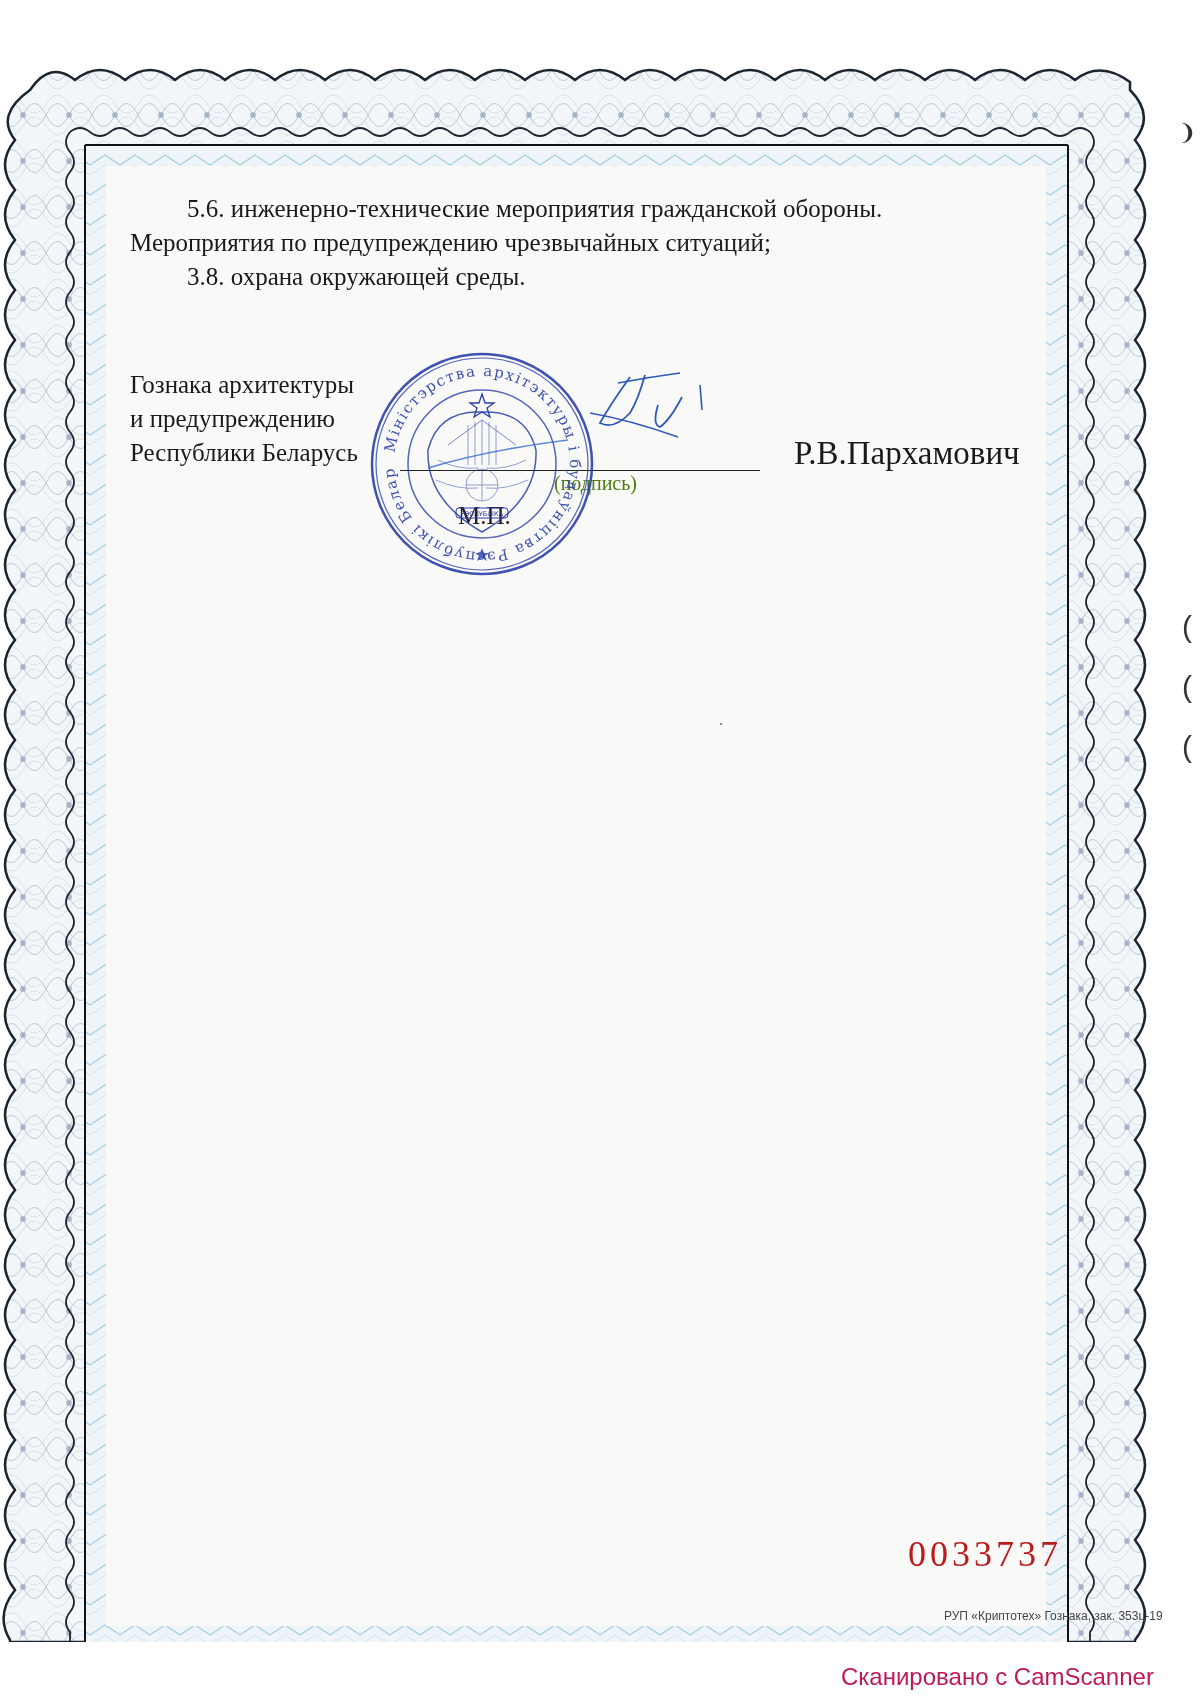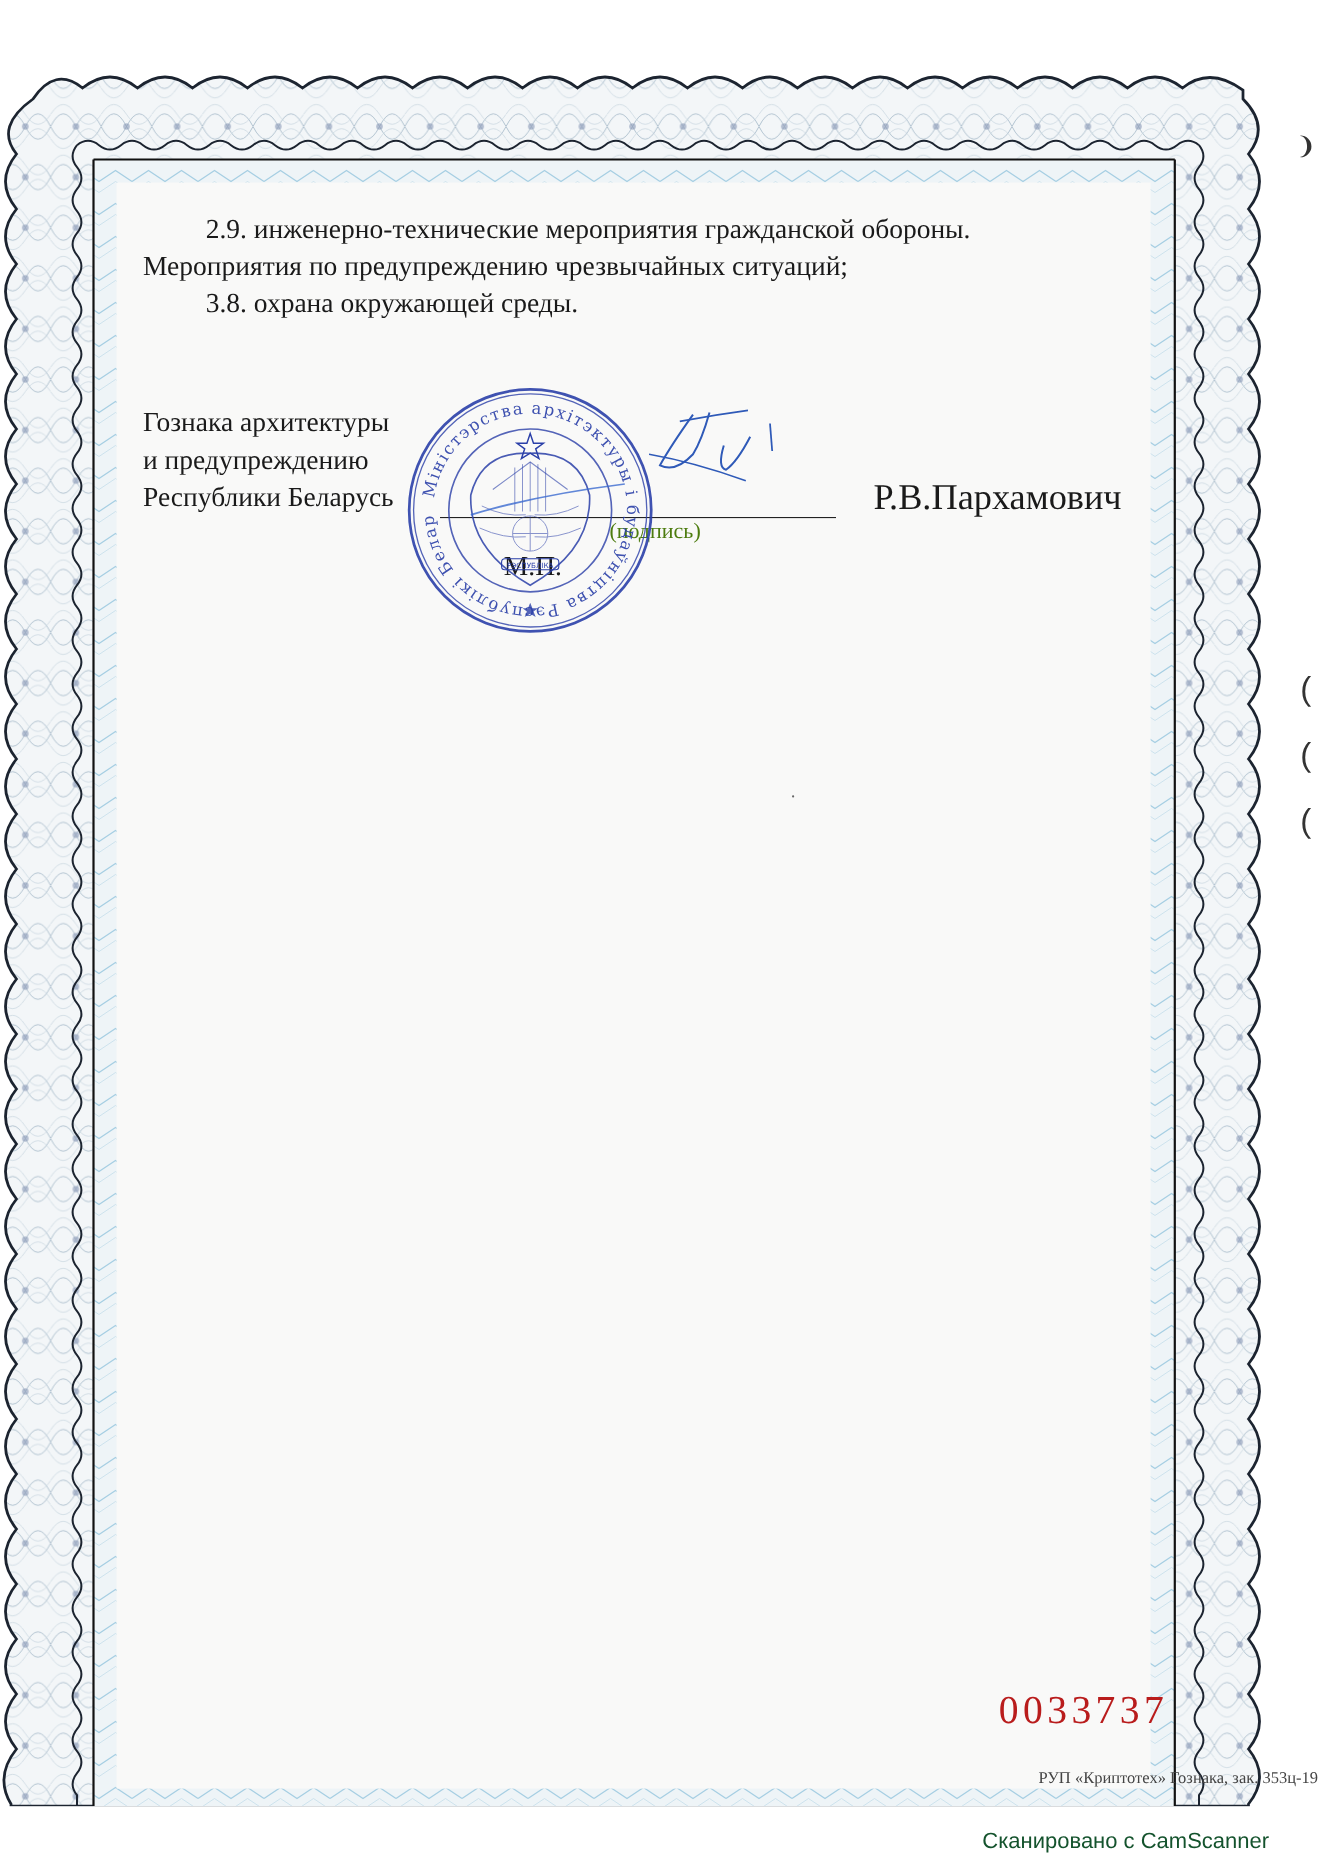--- a/index.html
+++ b/index.html
@@ -115,41 +115,41 @@
       top: 1533px;
       font-family: "Liberation Serif", "DejaVu Serif", serif;
       font-size: 36px;
       letter-spacing: 4px;
       color: #b91c1c;
     }
     .printer {
       position: absolute;
       left: 944px;
       top: 1609px;
-      font-family: Liberation Serif, serif;
-      font-size: 15px;
+      font-family: Liberation Sans, sans-serif;
+      font-size: 12px;
       color: #444;
       white-space: nowrap;
     }
     .speck {
       position: absolute;
       left: 720px;
       top: 723px;
       width: 2px;
       height: 2px;
       background: #666;
       border-radius: 50%;
     }
     .watermark {
       position: absolute;
-      left: 893px;
+      left: 841px;
       top: 1663px;
       font-family: "Liberation Sans", "DejaVu Sans", sans-serif;
-      font-size: 20px;
-      color: #14532d;
+      font-size: 24px;
+      color: #be185d;
       white-space: nowrap;
     }
     .edge-mark {
       position: absolute;
       font-family: "Liberation Sans", "DejaVu Sans", sans-serif;
       color: #333;
       font-size: 22px;
     }
   </style>
 </head>
@@ -202,21 +202,21 @@
     <rect x="106" y="166" width="940" height="1460" fill="#f9f9f8"></rect>
 
     <rect x="0" y="1642" width="1200" height="56" fill="#ffffff"></rect>
   </svg>
 
   <span class="edge-mark" style="left:1178px; top:120px;">❩</span>
   <span class="edge-mark" style="left:1182px; top:610px; font-size:30px;">(</span>
   <span class="edge-mark" style="left:1182px; top:670px; font-size:30px;">(</span>
   <span class="edge-mark" style="left:1182px; top:730px; font-size:30px;">(</span>
 
-  <div class="text-main item-37">2.9. инженерно-технические мероприятия гражданской обороны.</div>
+  <div class="text-main item-37">5.6. инженерно-технические мероприятия гражданской обороны.</div>
   <div class="text-main item-37b">Мероприятия по предупреждению чрезвычайных ситуаций;</div>
   <div class="text-main item-38">3.8. охрана окружающей среды.</div>
 
   <div class="signer signer-1">Гознака архитектуры</div>
   <div class="signer signer-2">и предупреждению</div>
   <div class="signer signer-3">Республики Беларусь</div>
   <div class="sign-line"></div>
   <div class="sign-caption">(подпись)</div>
   <div class="mp-label">М.П.</div>
   <div class="signer-name">Р.В.Пархамович</div>

